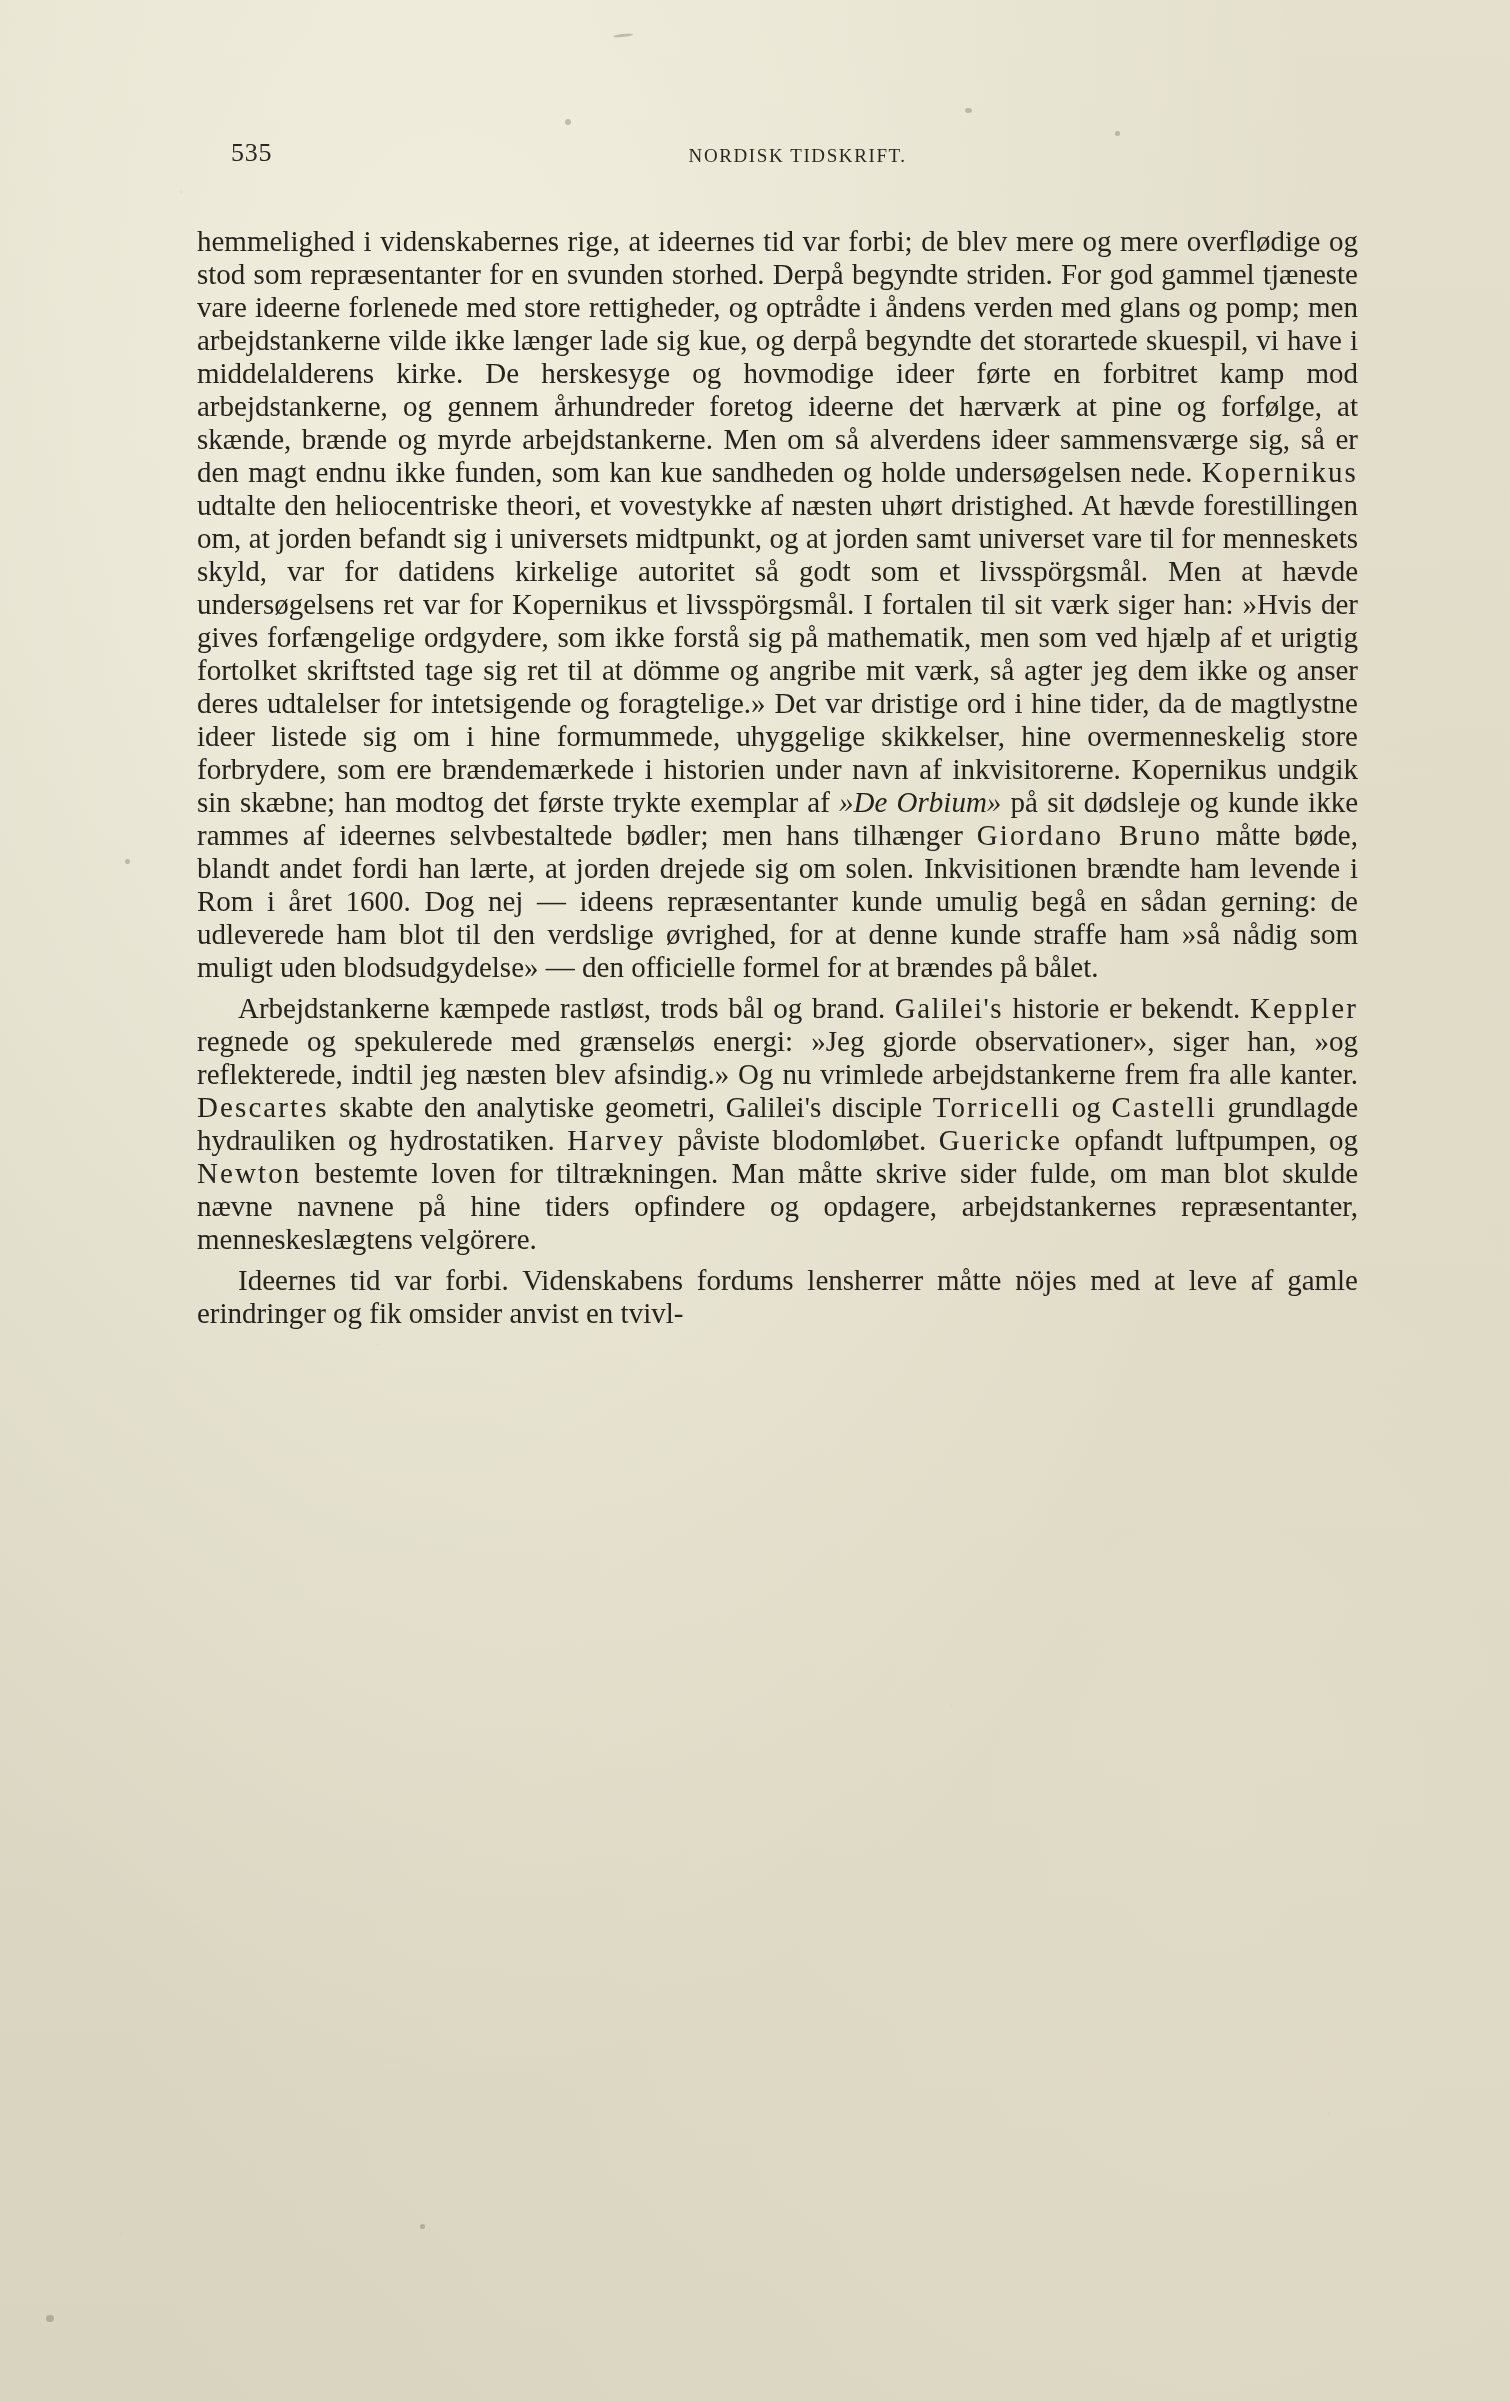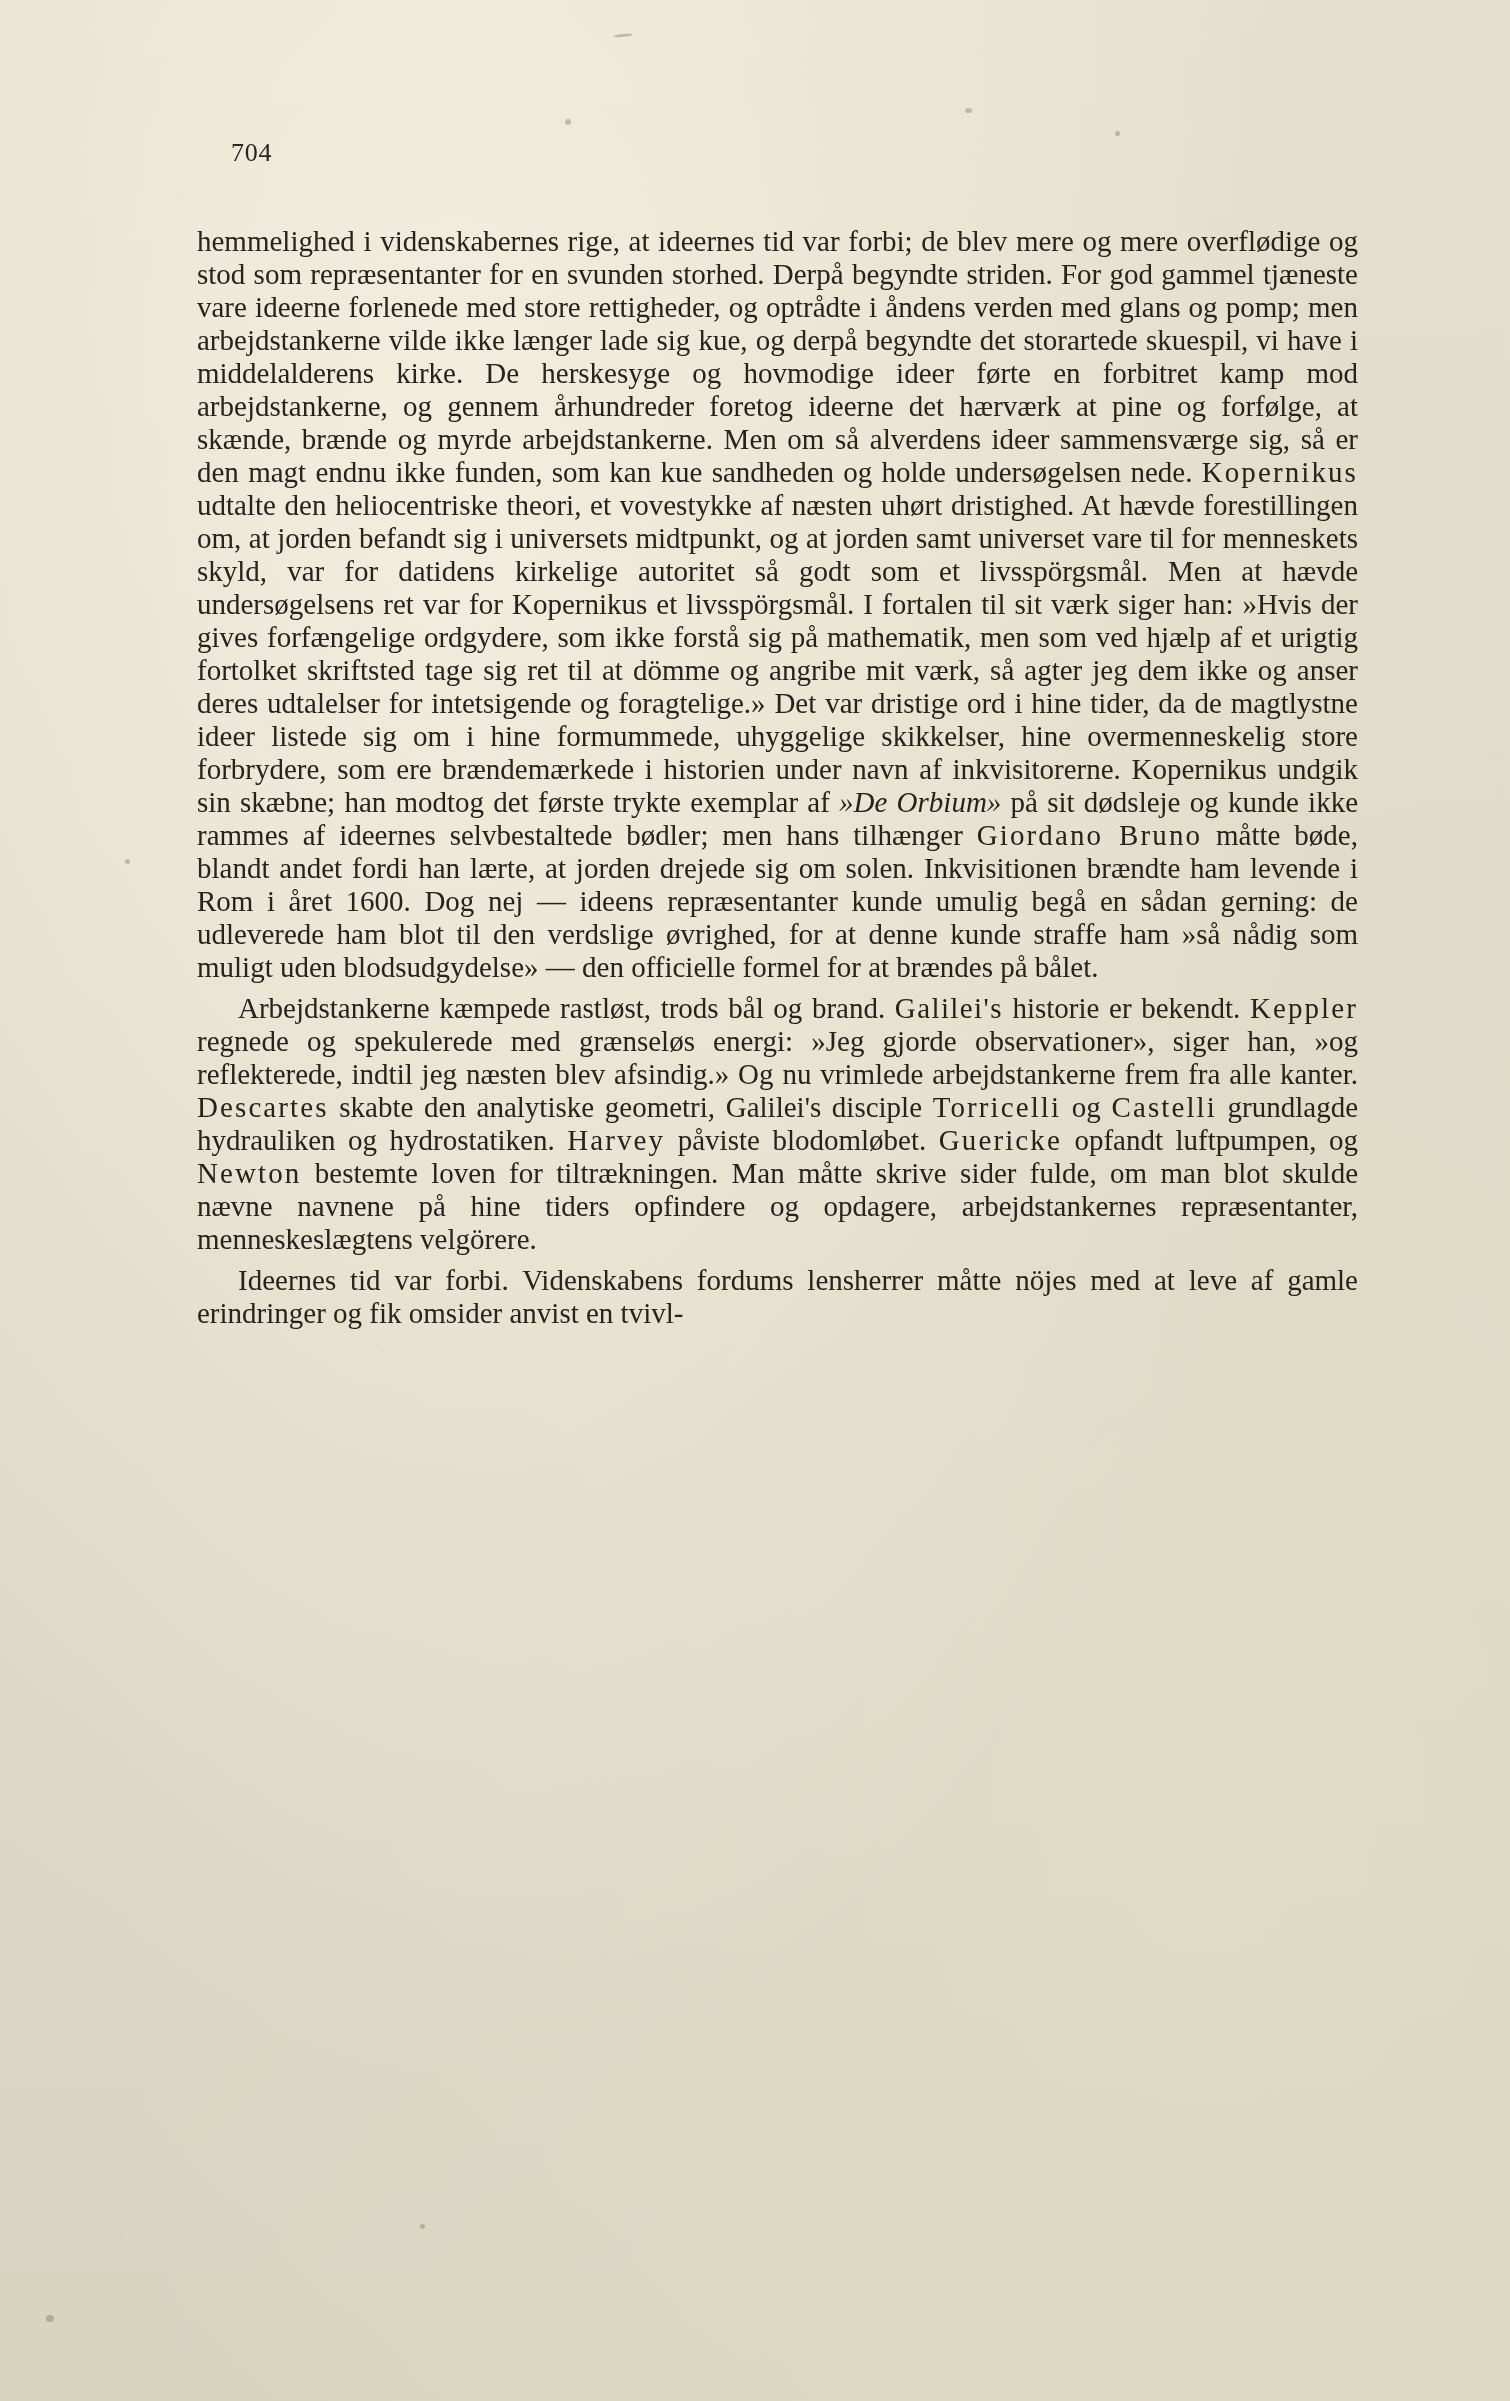--- a/index.html
+++ b/index.html
@@ -98,21 +98,24 @@
   <div class="speck" style="left:565px; top:119px; width:5.9px; height:5.9px;"></div>
   <div class="speck" style="left:965px; top:108px; width:7.2px; height:5.2px;"></div>
   <div class="speck" style="left:1115px; top:131px; width:4.6px; height:4.6px;"></div>
   <div class="speck" style="left:125px; top:859px; width:5.2px; height:5.2px;"></div>
   <div class="speck" style="left:420px; top:2224px; width:5.2px; height:5.2px;"></div>
   <div class="speck" style="left:46px; top:2315px; width:7.9px; height:6.6px;"></div>
 
   <div class="content">
 
     <div class="header">
-      <div class="folio">704</div>
+      <div class="folio">535</div>
+      <div class="runhead">
+        <span class="runhead-inner">NORDISK TIDSKRIFT.</span>
+      </div>
     </div>
 
     <p class="body">hemmelighed i videnskabernes rige, at ideernes tid var forbi; de blev mere og mere overflødige og stod som repræsentanter for en svunden storhed. Derpå begyndte striden. For god gammel tjæneste vare ideerne forlenede med store rettigheder, og optrådte i åndens verden med glans og pomp; men arbejdstankerne vilde ikke længer lade sig kue, og derpå begyndte det storartede skuespil, vi have i middelalderens kirke. De herskesyge og hovmodige ideer førte en forbitret kamp mod arbejdstankerne, og gennem århundreder foretog ideerne det hærværk at pine og forfølge, at skænde, brænde og myrde arbejdstankerne. Men om så alverdens ideer sammensværge sig, så er den magt endnu ikke funden, som kan kue sandheden og holde undersøgelsen nede. <span class="sp">Kopernikus</span> udtalte den heliocentriske theori, et vovestykke af næsten uhørt dristighed. At hævde forestillingen om, at jorden befandt sig i universets midtpunkt, og at jorden samt universet vare til for menneskets skyld, var for datidens kirkelige autoritet så godt som et livsspörgsmål. Men at hævde undersøgelsens ret var for Kopernikus et livsspörgsmål. I fortalen til sit værk siger han: »Hvis der gives forfængelige ordgydere, som ikke forstå sig på mathematik, men som ved hjælp af et urigtig fortolket skriftsted tage sig ret til at dömme og angribe mit værk, så agter jeg dem ikke og anser deres udtalelser for intetsigende og foragtelige.» Det var dristige ord i hine tider, da de magtlystne ideer listede sig om i hine formummede, uhyggelige skikkelser, hine overmenneskelig store forbrydere, som ere brændemærkede i historien under navn af inkvisitorerne. Kopernikus undgik sin skæbne; han modtog det første trykte exemplar af <em>»De Orbium»</em> på sit dødsleje og kunde ikke rammes af ideernes selvbestaltede bødler; men hans tilhænger <span class="sp">Giordano Bruno</span> måtte bøde, blandt andet fordi han lærte, at jorden drejede sig om solen. Inkvisitionen brændte ham levende i Rom i året 1600. Dog nej — ideens repræsentanter kunde umulig begå en sådan gerning: de udleverede ham blot til den verdslige øvrighed, for at denne kunde straffe ham »så nådig som muligt uden blodsudgydelse» — den officielle formel for at brændes på bålet.</p>
     <p class="body indent">Arbejdstankerne kæmpede rastløst, trods bål og brand. <span class="sp2">Galilei's</span> historie er bekendt. <span class="sp">Keppler</span> regnede og spekulerede med grænseløs energi: »Jeg gjorde observationer», siger han, »og reflekterede, indtil jeg næsten blev afsindig.» Og nu vrimlede arbejdstankerne frem fra alle kanter. <span class="sp">Descartes</span> skabte den analytiske geometri, Galilei's disciple <span class="sp">Torricelli</span> og <span class="sp">Castelli</span> grundlagde hydrauliken og hydrostatiken. <span class="sp">Harvey</span> påviste blodomløbet. <span class="sp">Guericke</span> opfandt luftpumpen, og <span class="sp">Newton</span> bestemte loven for tiltrækningen. Man måtte skrive sider fulde, om man blot skulde nævne navnene på hine tiders opfindere og opdagere, arbejdstankernes repræsentanter, menneskeslægtens velgörere.</p>
     <p class="body indent">Ideernes tid var forbi. Videnskabens fordums lensherrer måtte nöjes med at leve af gamle erindringer og fik omsider anvist en tvivl-</p>
 
   </div>
 </div>
 
 

